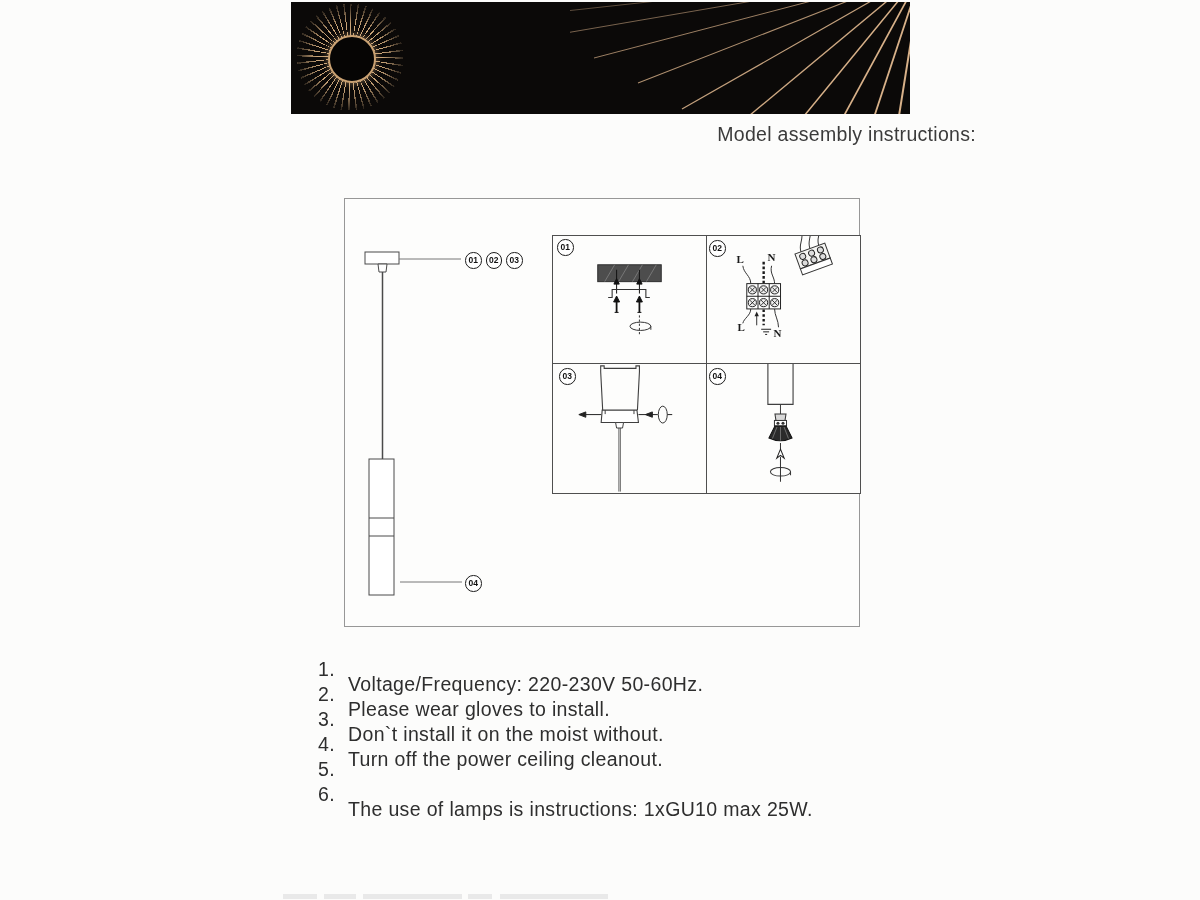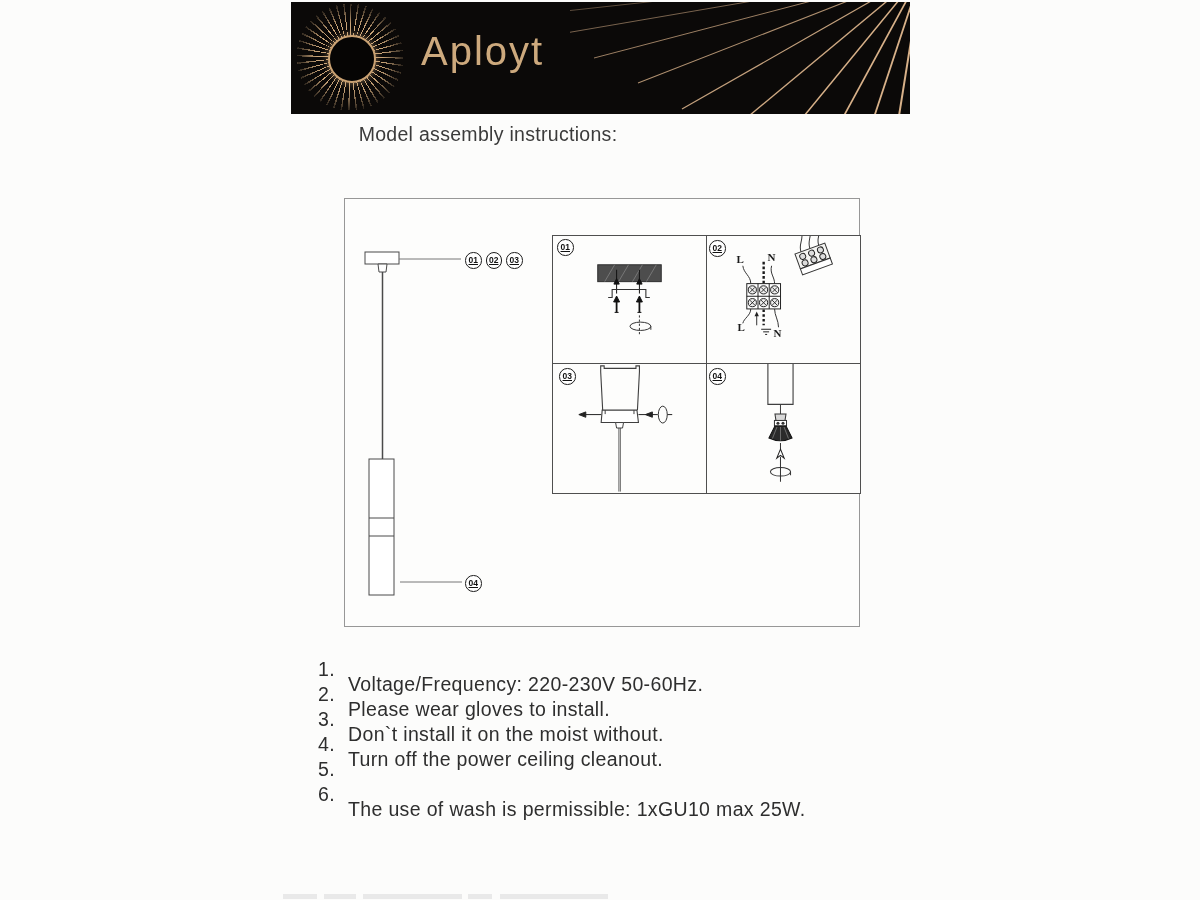--- a/index.html
+++ b/index.html
@@ -12,30 +12,30 @@
     background:repeating-conic-gradient(#c9a478 0deg 1.7deg, #0b0908 1.7deg 8.2deg);}
   .sb-fade{position:absolute;left:0;top:0;width:106px;height:106px;border-radius:50%;
     background:radial-gradient(circle, rgba(11,9,8,0) 0 44%, #0b0908 76%);}
   .sb-core{position:absolute;left:31px;top:31px;width:44px;height:44px;border-radius:50%;
     background:#060504;border:2.5px solid #caa273;box-shadow:0 0 6px 1px rgba(220,180,130,.45);}
   .brand{position:absolute;left:130px;top:27px;font-size:40px;font-weight:300;letter-spacing:2px;
     color:#cda97d;}
   .fan{position:absolute;right:0;top:0;}
 
   
-  .title-block{position:absolute;left:0;top:123px;width:976px;text-align:center;color:#3b3b3b;}
+  .title-block{position:absolute;left:0;top:123px;width:976px;text-align:right;color:#3b3b3b;}
   .title-line{font-size:19.5px;line-height:23px;letter-spacing:.3px;}
 
   
   .board{position:absolute;left:344px;top:198px;width:514px;height:427px;border:1px solid #979797;background:#fdfdfc;}
   .board svg{display:block;}
   .lamp-svg{position:absolute;left:0;top:0;}
   .callout{position:absolute;width:16.5px;height:16.5px;border:1.4px solid #1c1c1c;border-radius:50%;
     background:#fff;color:#111;font-size:8.5px;font-weight:bold;display:flex;align-items:center;
-    justify-content:center;letter-spacing:0;box-sizing:border-box;text-decoration:underline;}
+    justify-content:center;letter-spacing:0;box-sizing:border-box;}
   .grid{position:absolute;left:207px;top:36px;width:307px;height:257px;border:1px solid #4f4f4f;
     display:grid;grid-template-columns:153.5px 1fr;grid-template-rows:128px 1fr;background:#fdfdfc;}
   .panel{position:relative;box-sizing:border-box;}
   .panel.p1{border-right:1px solid #4f4f4f;border-bottom:1px solid #4f4f4f;}
   .panel.p2{border-bottom:1px solid #4f4f4f;}
   .panel.p3{border-right:1px solid #4f4f4f;}
   .panel svg{position:absolute;left:0;top:0;width:100%;height:100%;}
   .plabel{position:absolute;z-index:2;}
   .wire-label{position:absolute;z-index:2;font-family:"Liberation Serif",serif;font-weight:bold;
     font-size:11px;color:#1a1a1a;line-height:11px;}
@@ -53,21 +53,20 @@
 </head>
 <body>
 
 <div class="page">
 
   <header class="banner">
     <div class="sunburst">
       <div class="sb-fade"></div>
     </div>
     <div class="sb-core" style="position:absolute;left:37px;top:33px;"></div>
-    <div class="brand">Aployt</div>
     <svg class="fan" width="340" height="112" viewBox="0 0 340 112">
       <g stroke="#d8b189" fill="none">
         <line x1="352" y1="-30" x2="344" y2="235" stroke-width="2.2"></line>
         <line x1="352" y1="-30" x2="312" y2="220" stroke-width="2"></line>
         <line x1="352" y1="-30" x2="276" y2="200" stroke-width="1.8"></line>
         <line x1="352" y1="-30" x2="238" y2="180" stroke-width="1.7"></line>
         <line x1="352" y1="-30" x2="198" y2="158" stroke-width="1.5"></line>
         <line x1="352" y1="-30" x2="156" y2="133" stroke-width="1.4" opacity=".95"></line>
         <line x1="352" y1="-30" x2="112" y2="107" stroke-width="1.2" opacity=".9"></line>
         <line x1="352" y1="-30" x2="68" y2="81" stroke-width="1.1" opacity=".8"></line>
@@ -266,21 +265,21 @@
     </li>
     <li>
       <span class="no">4.</span>
       <span class="txt">Turn off the power ceiling cleanout.</span>
     </li>
     <li>
       <span class="no">5.</span>
     </li>
     <li>
       <span class="no">6.</span>
-      <span class="txt">The use of wash is permissible: 1xGU10 max 25W.</span>
+      <span class="txt">The use of lamps is instructions: 1xGU10 max 25W.</span>
     </li>
   </ol>
 
   <div class="cut-row">
     <span style="left:283px;width:34px;"></span>
     <span style="left:324px;width:32px;"></span>
     <span style="left:363px;width:99px;"></span>
     <span style="left:468px;width:24px;"></span>
     <span style="left:500px;width:108px;"></span>
   </div>

